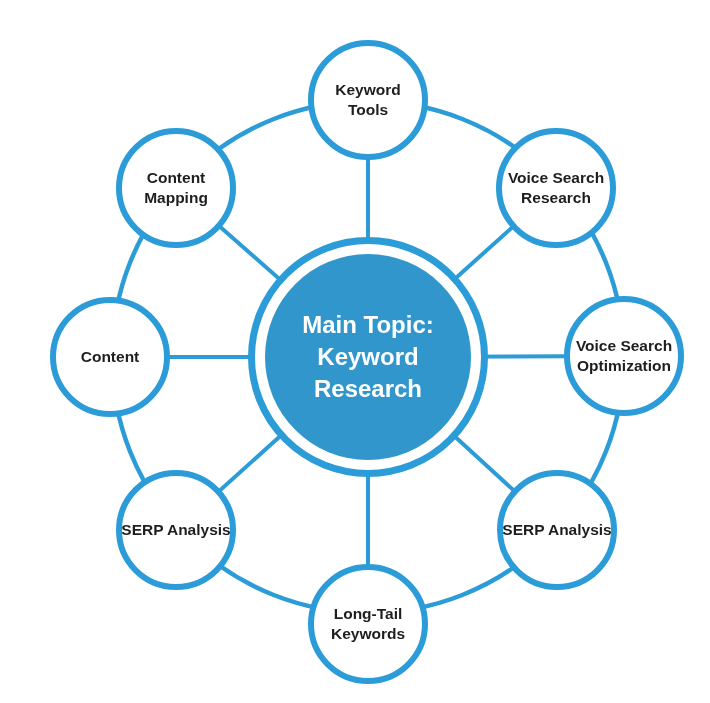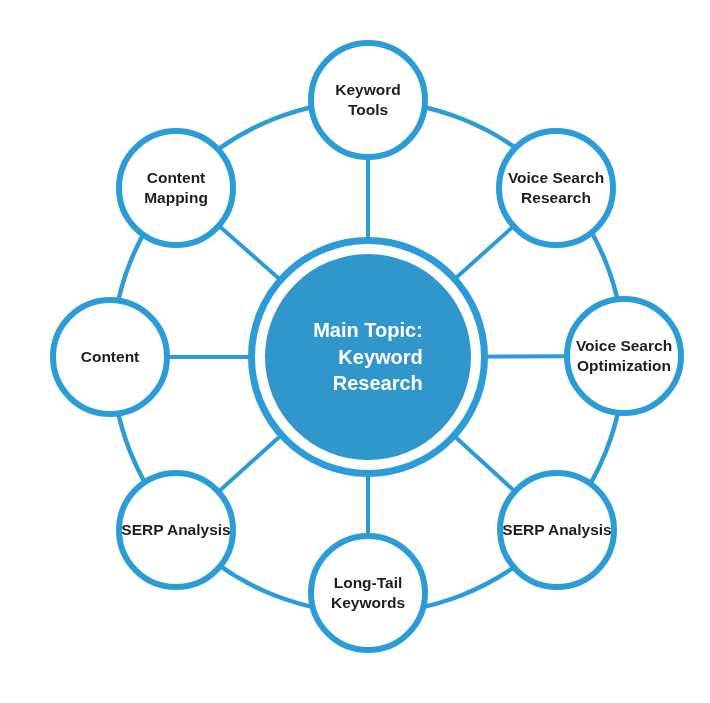--- a/index.html
+++ b/index.html
@@ -82,26 +82,25 @@
     width: 206px;
     height: 206px;
     border-radius: 50%;
     background: var(--center-fill);
     display: flex;
     align-items: center;
     justify-content: center;
     text-align: center;
   }
   .center-node .label {
-    font-size: 20px;
+    font-size: 24px;
     font-weight: bold;
     color: var(--center-text);
     line-height: 1.32;
     white-space: pre;
-    text-align: right;
   }
 </style>
 </head>
 <body>
 
 <div class="canvas">
 
   <svg class="connector-svg" viewBox="0 0 710 703" aria-hidden="true">
 
     <circle class="ring" cx="368" cy="357" r="256"></circle>
@@ -136,21 +135,21 @@
 
   <div class="sat-node" style="left:624px; top:356px;">
     <span class="label">Voice Search
 Optimization</span>
   </div>
 
   <div class="sat-node" style="left:557px; top:530px;">
     <span class="label">SERP Analysis</span>
   </div>
 
-  <div class="sat-node" style="left:368px; top:593px;">
+  <div class="sat-node" style="left:368px; top:624px;">
     <span class="label">Long-Tail
 Keywords</span>
   </div>
 
   <div class="sat-node" style="left:176px; top:530px;">
     <span class="label">SERP Analysis</span>
   </div>
 
   <div class="sat-node" style="left:110px; top:357px;">
     <span class="label">Content</span>

